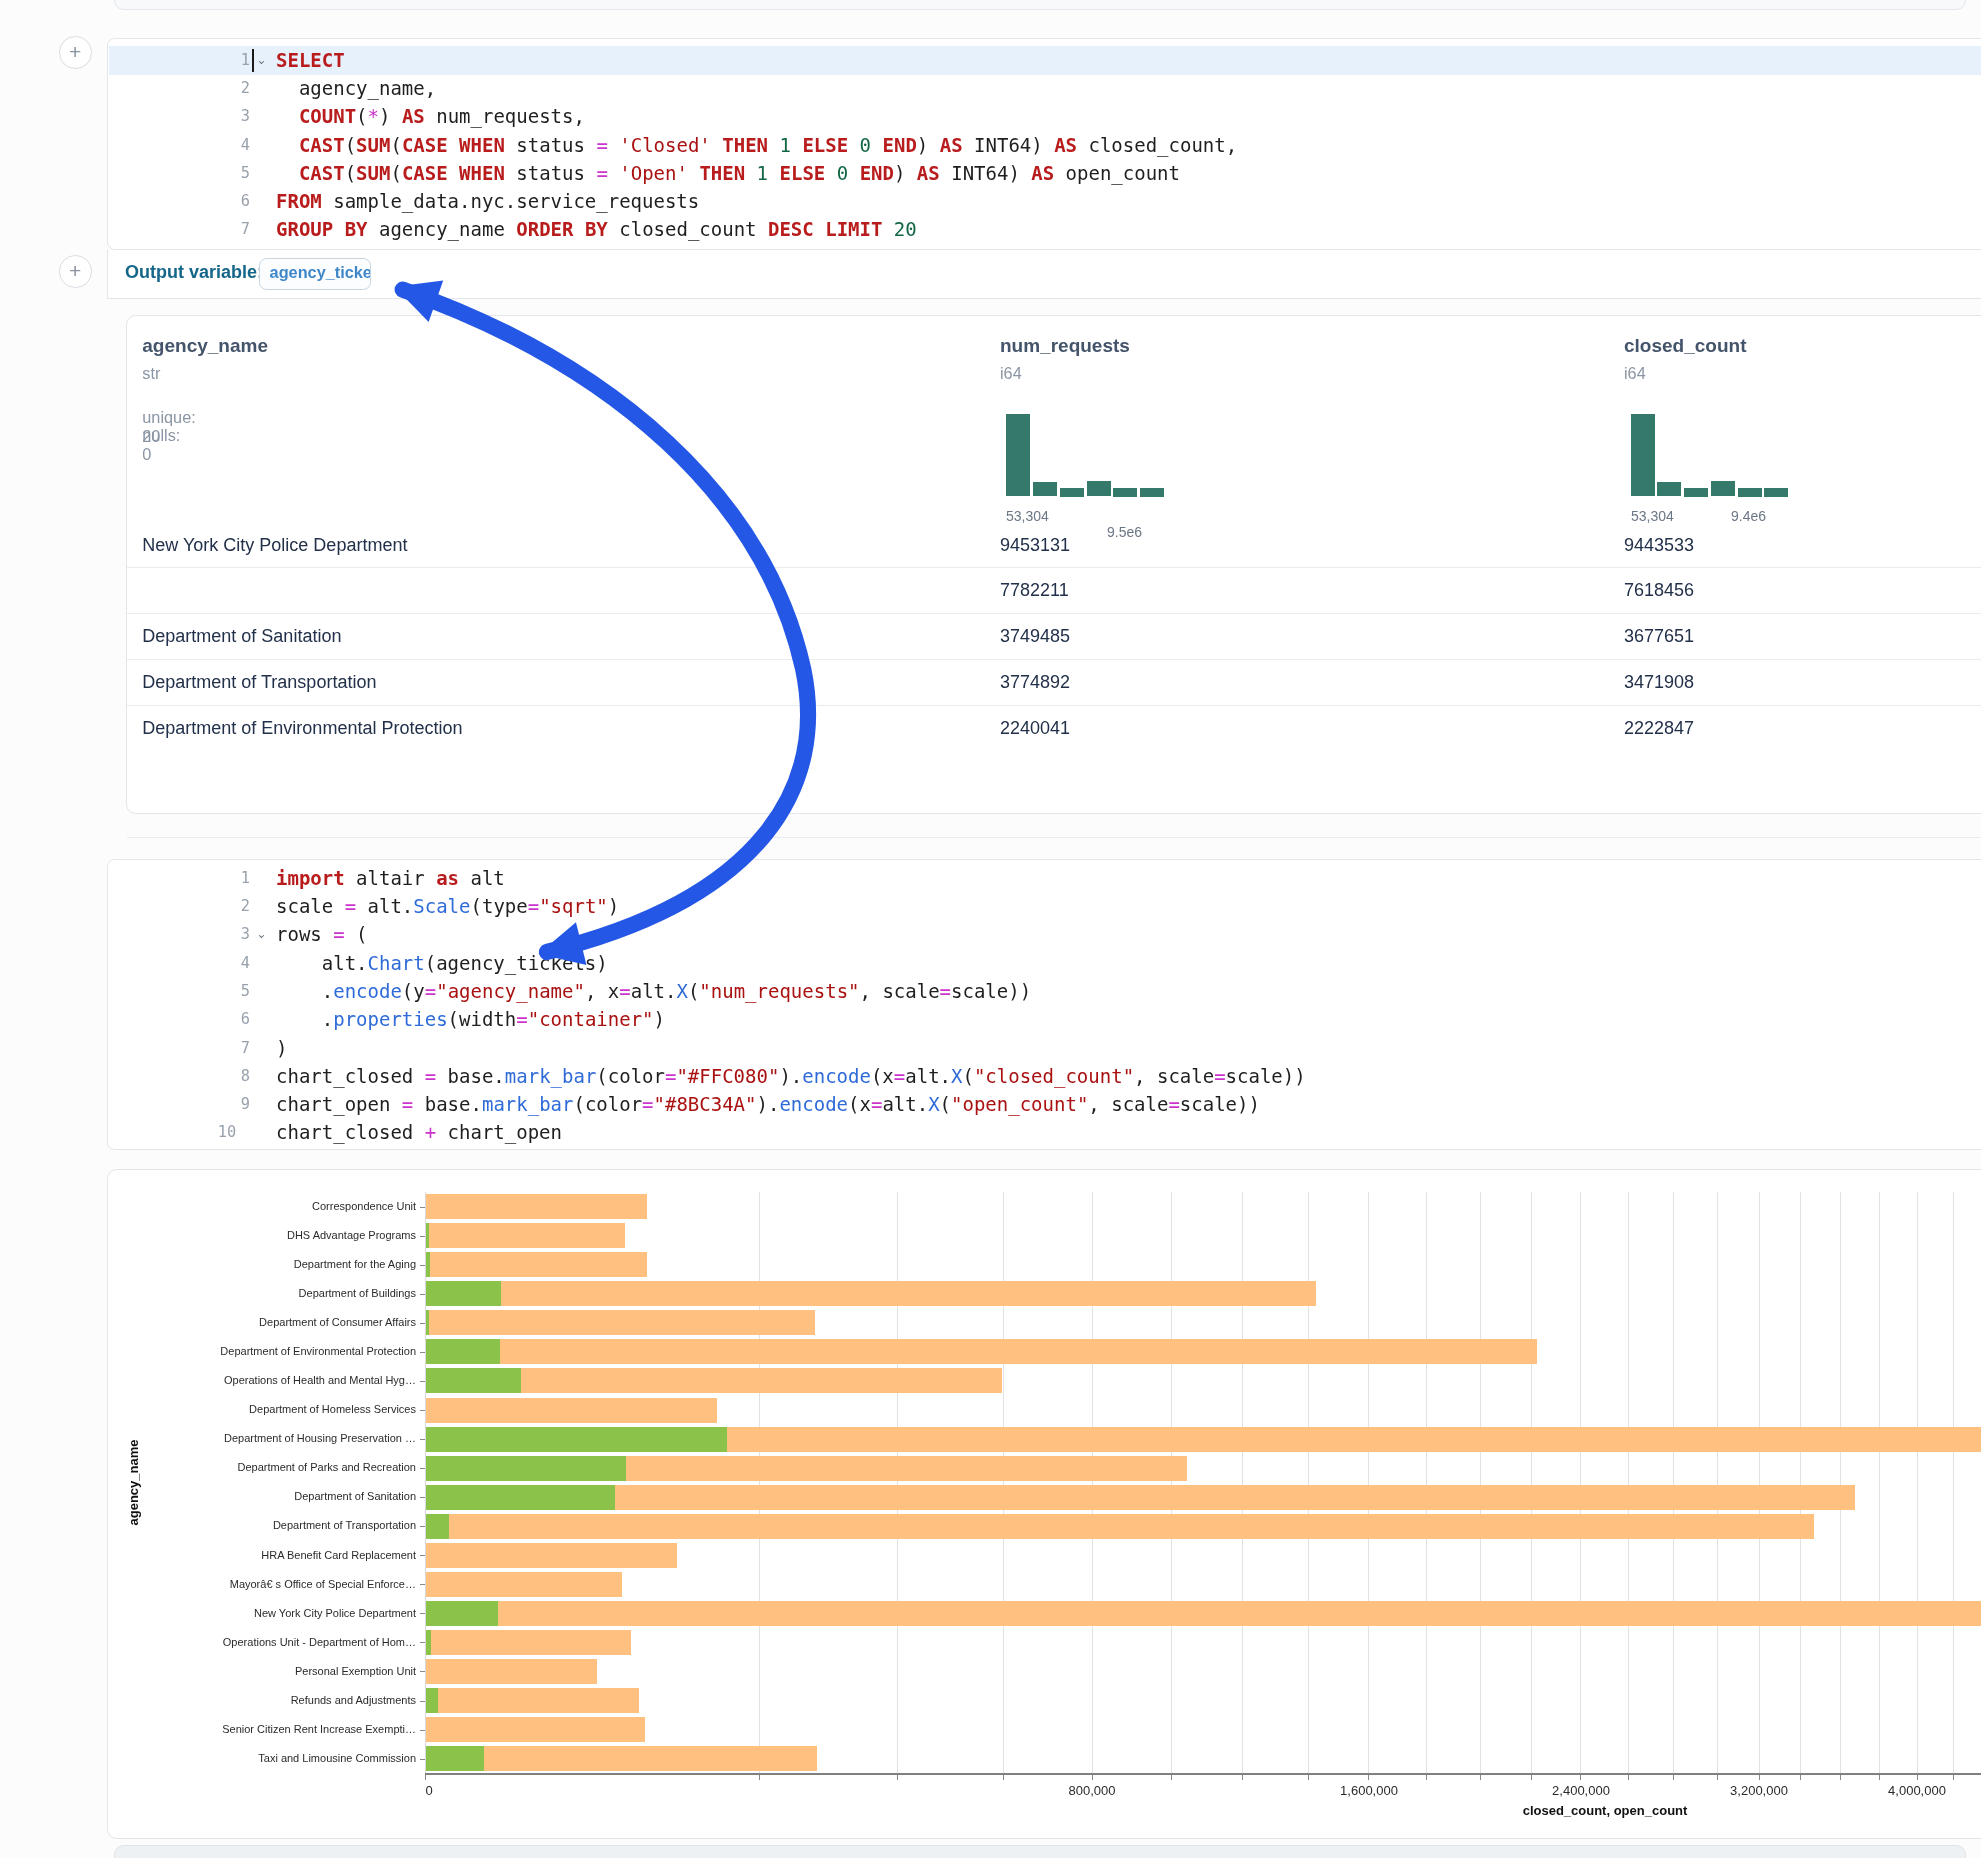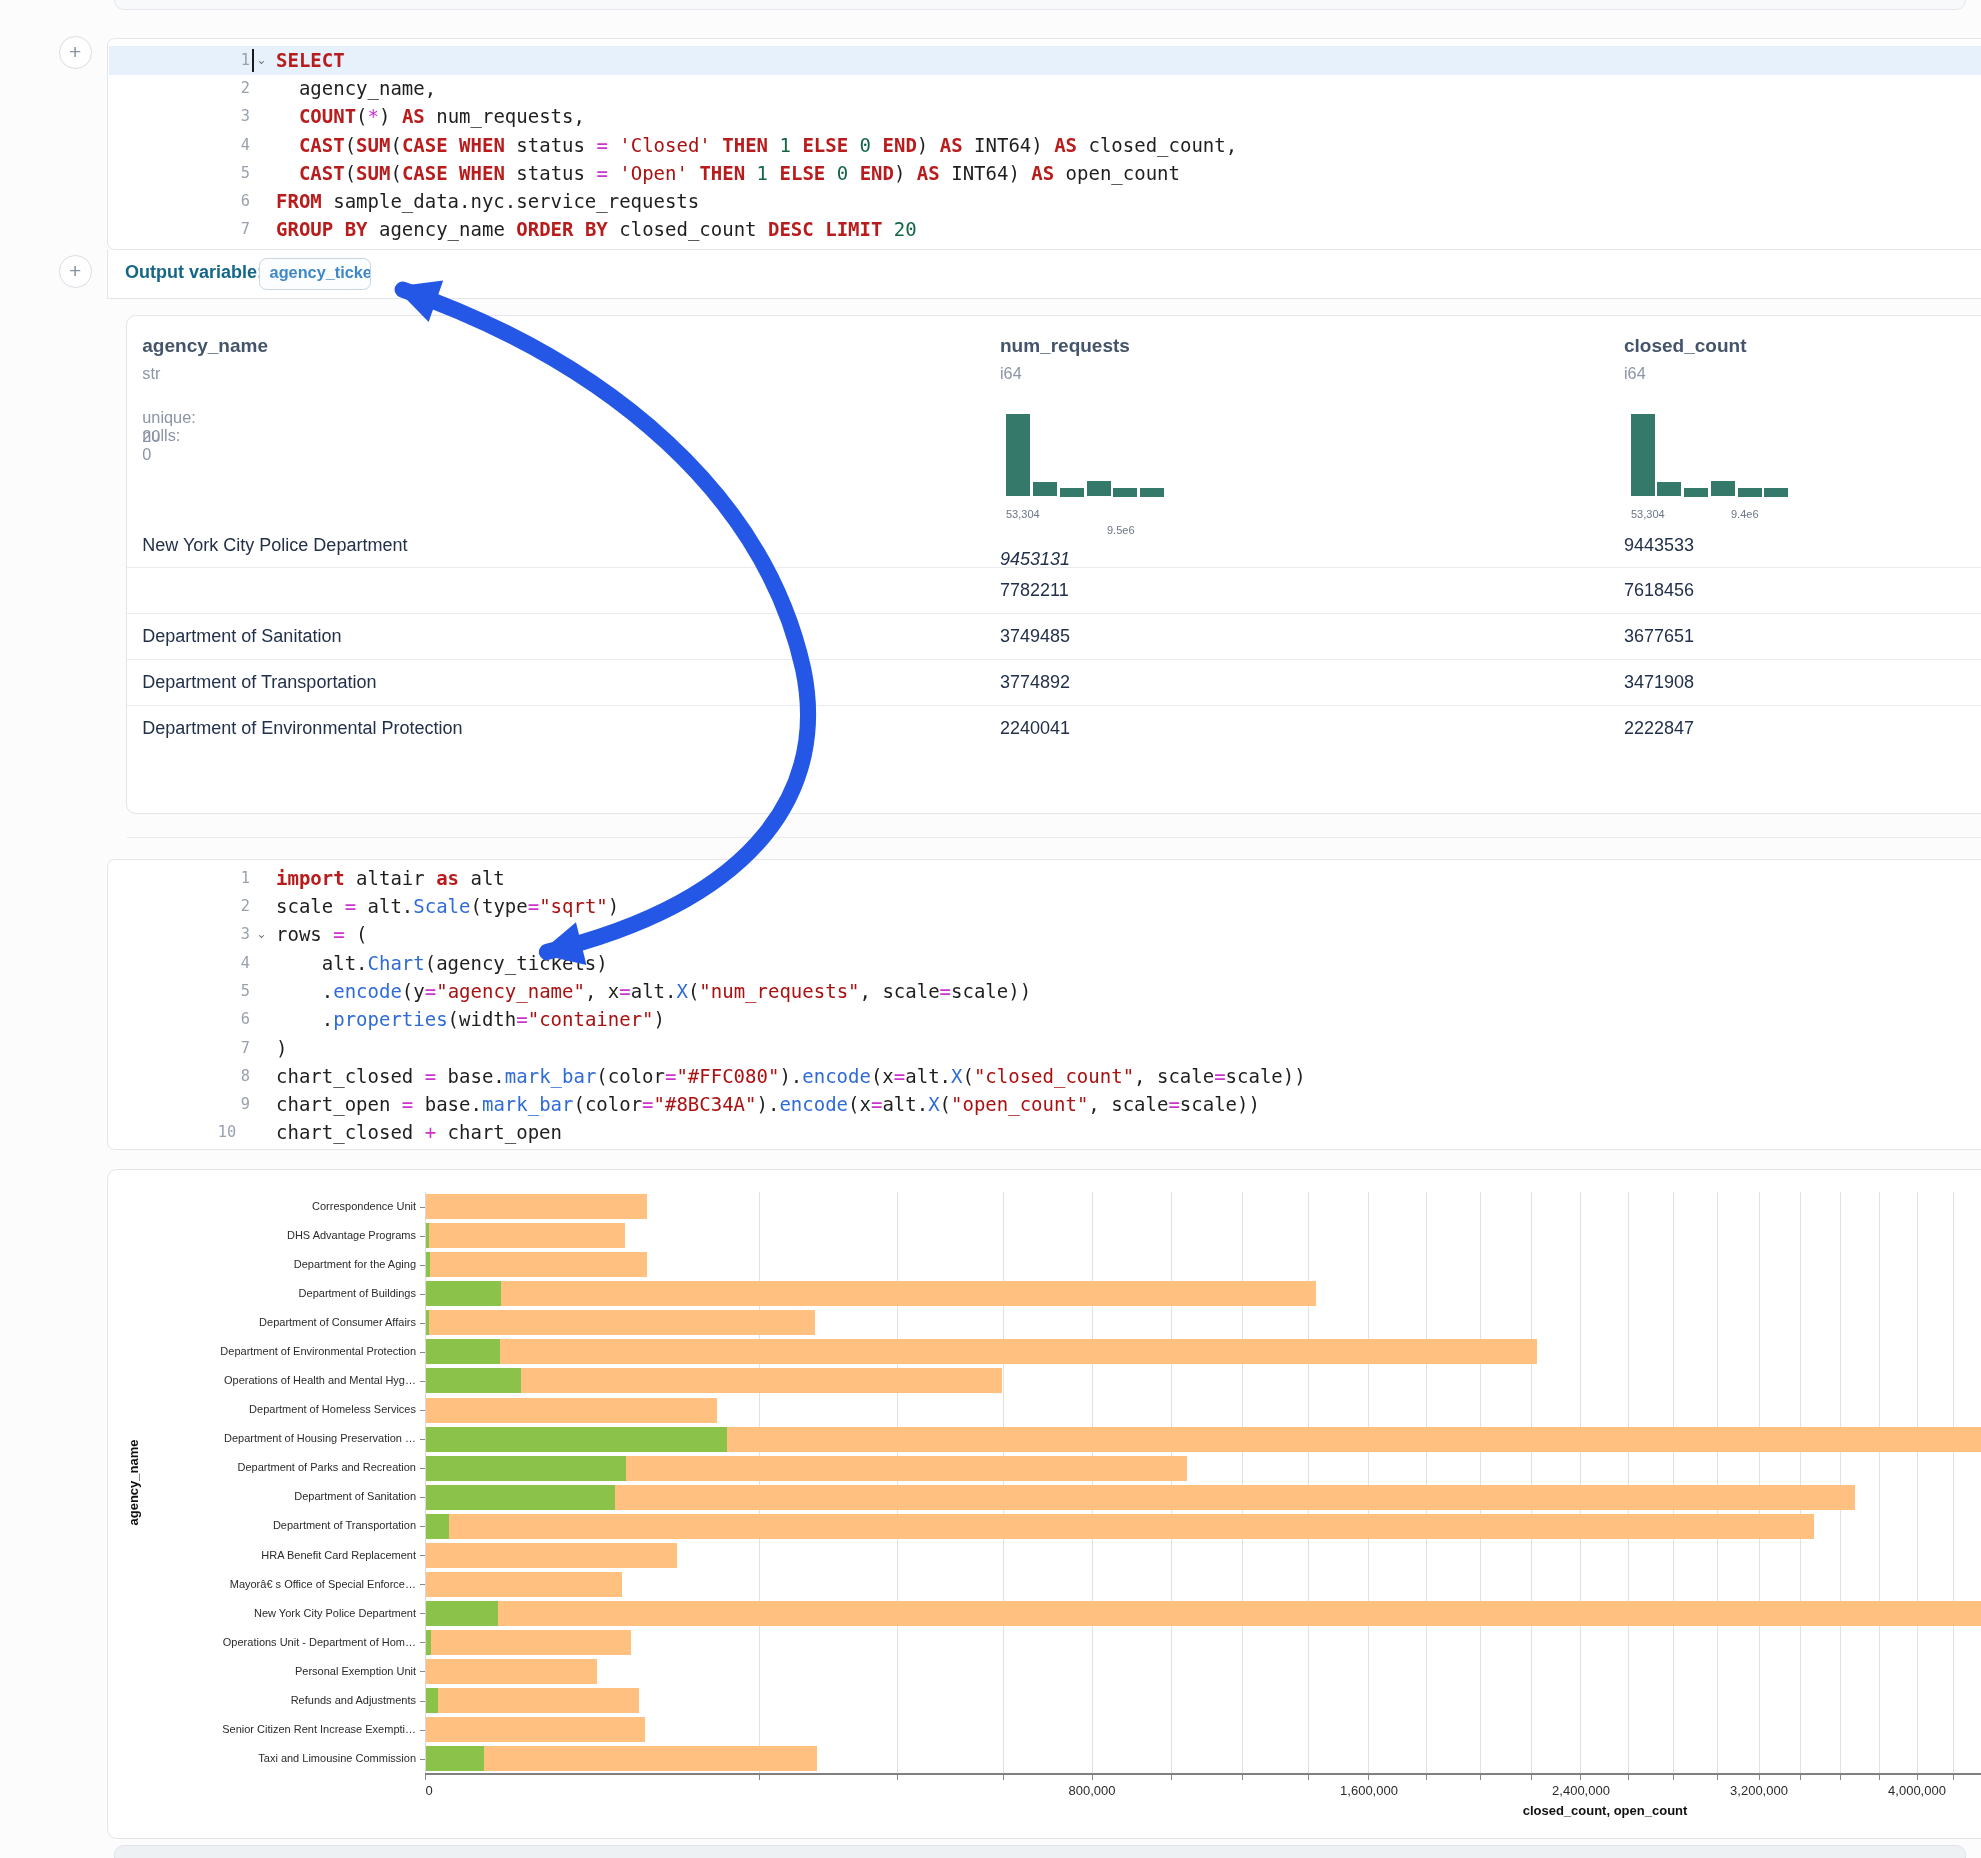--- a/index.html
+++ b/index.html
@@ -17,21 +17,21 @@
   .tk-s{color:#AA1111;}
   .tk-n{color:#116644;}
   .tk-o{color:#CC33CC;}
   .tk-f{color:#2F6BD8;}
   .tk-p{color:#1F1F1F;}
   .plus-btn{position:absolute;width:32.5px;height:32.5px;border-radius:50%;background:#fff;border:1px solid #D8DDE3;
             box-sizing:border-box;color:#8B94A0;font-size:21px;line-height:30px;text-align:center;}
   .col-name{position:absolute;font-size:19px;font-weight:bold;color:#44546A;}
   .col-type{position:absolute;font-size:16.3px;color:#8B95A5;}
   .col-stat{position:absolute;font-size:16.3px;color:#8B95A5;}
-  .hist-label{position:absolute;font-size:11px;color:#6B7686;}
+  .hist-label{position:absolute;font-size:14px;color:#6B7686;}
   .hist-bar{position:absolute;background:#35796B;}
   .tbl-cell{position:absolute;font-size:18px;color:#22304A;height:46px;line-height:46px;white-space:nowrap;}
   .sep{position:absolute;height:1px;background:#E8EBEF;}
   .grid-v{position:absolute;width:1px;background:#E2E2E2;}
   .tick{position:absolute;width:1px;height:5.7px;background:#888;}
   .cat-label{position:absolute;font-size:11px;color:#2B2B2B;text-align:right;white-space:nowrap;height:13.4px;line-height:13.4px;}
   .cat-tick{position:absolute;width:5.7px;height:1px;background:#888;}
   .xtick-label{position:absolute;font-size:13px;color:#2B2B2B;text-align:center;white-space:nowrap;}
   .bar{position:absolute;height:25px;}
   svg.overlay{position:absolute;left:0;top:0;pointer-events:none;}
@@ -102,21 +102,21 @@
           <div class="hist-bar" style="left:1530px;top:166px;width:24px;height:14.3px;"></div>
           <div class="hist-bar" style="left:1557px;top:172px;width:24px;height:8.6px;"></div>
           <div class="hist-bar" style="left:1584px;top:165px;width:24px;height:15.3px;"></div>
           <div class="hist-bar" style="left:1611px;top:172px;width:24px;height:8.6px;"></div>
           <div class="hist-bar" style="left:1637px;top:172px;width:24px;height:8.6px;"></div>
           <div class="hist-label" style="left:1504px;top:192px;">53,304</div>
           <div class="hist-label" style="left:1604px;top:192px;">9.4e6</div>
         </div>
         <div style="position:absolute;left:0;top:206px;width:1902px;height:46px;">
           <div class="tbl-cell" style="left:15.3px;top:0;">New York City Police Department</div>
-          <div class="tbl-cell" style="left:873px;top:14px;font-style:italic;">9453131</div>
+          <div class="tbl-cell" style="left:873px;top:0;">9453131</div>
           <div class="tbl-cell" style="left:1497px;top:0;">9443533</div>
         </div>
         <div style="position:absolute;left:0;top:251px;width:1902px;height:46px;">
           <div class="tbl-cell" style="left:873px;top:0;">7782211</div>
           <div class="tbl-cell" style="left:1497px;top:0;">7618456</div>
           <div class="sep" style="left:0;top:0;width:1902px;"></div>
         </div>
         <div style="position:absolute;left:0;top:297px;width:1902px;height:46px;">
           <div class="tbl-cell" style="left:15.3px;top:0;">Department of Sanitation</div>
           <div class="tbl-cell" style="left:873px;top:0;">3749485</div>

